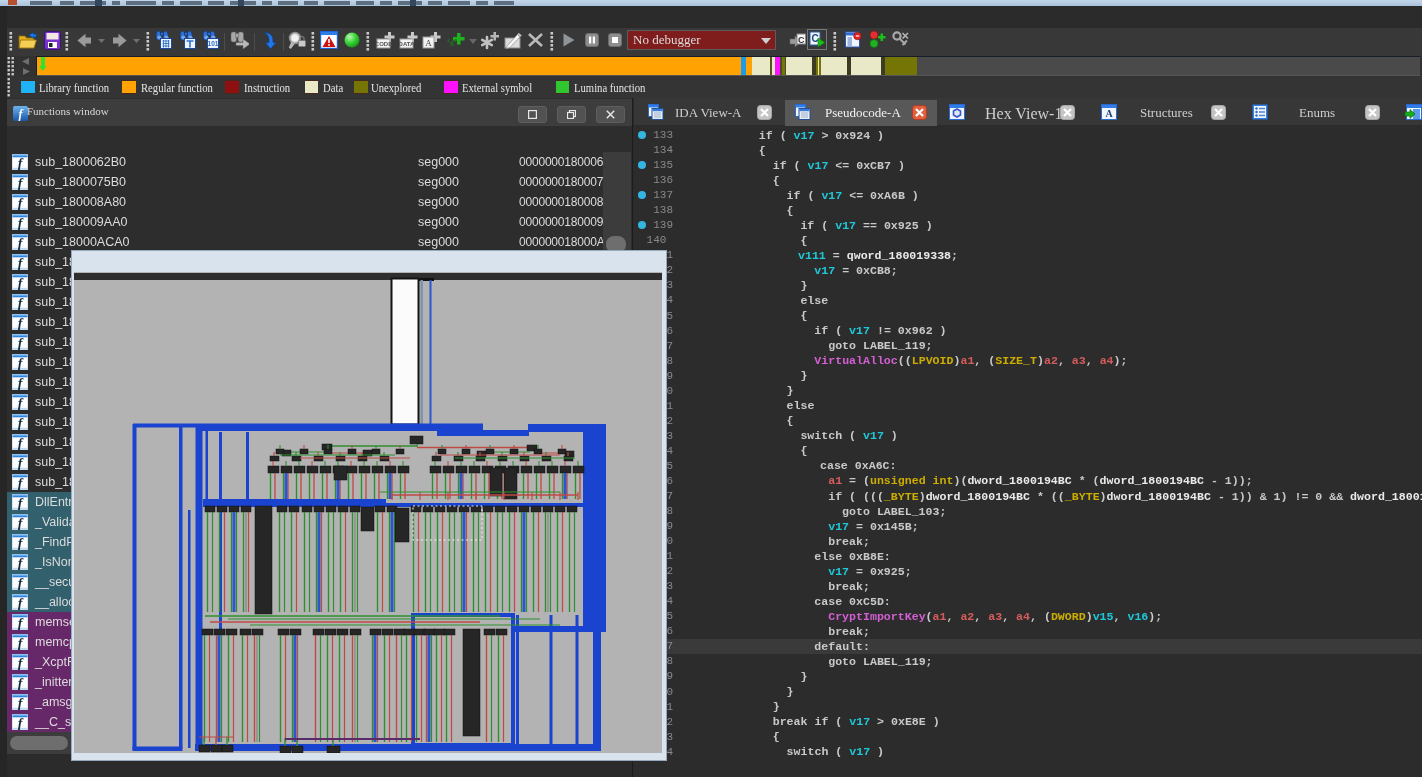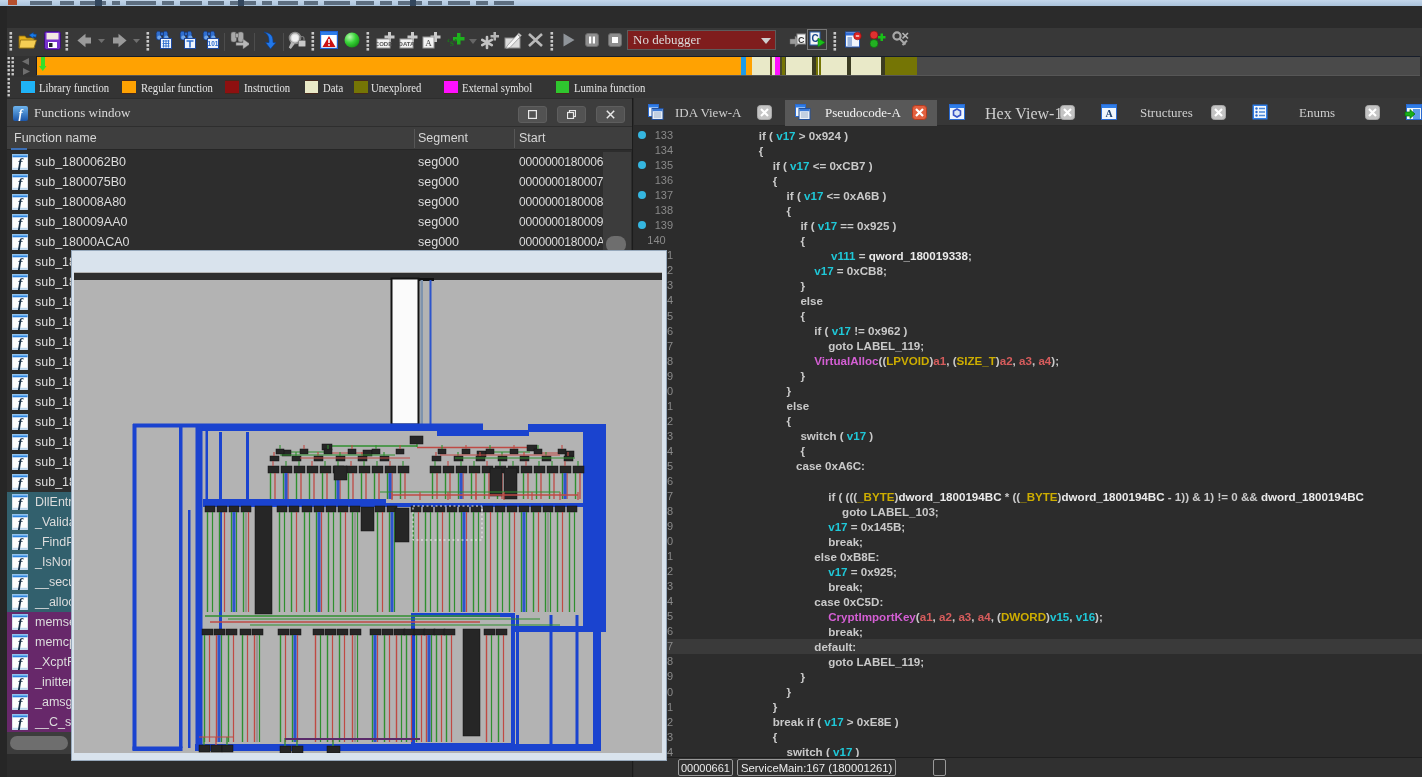--- a/index.html
+++ b/index.html
@@ -1,19 +1,19 @@
 <!DOCTYPE html>
 <html><head><meta charset="utf-8"><style>
 *{margin:0;padding:0;box-sizing:border-box}
 html,body{width:1422px;height:777px;overflow:hidden;background:#2b2b2b;
  font-family:"Liberation Sans",sans-serif;}
 .abs{position:absolute}
 #app{position:relative;width:1422px;height:777px;background:#2b2b2b;overflow:hidden}
 .ser{font-family:"Liberation Serif",serif}
-.mono{font-family:Liberation Sans, sans-serif}
+.mono{font-family:Liberation Mono, monospace}
 .legt{white-space:nowrap;transform-origin:0 0;transform:scaleX(0.82);font-size:13px}
 .menu-i{transform-origin:0 50%;transform:scaleX(0.9);font-size:14px;color:#e6e8ea;white-space:nowrap}
 
 .ck{color:#c9c9c9}.cv{color:#1fc8d8}.cg{color:#eaeaea}.cfn{color:#d45fd4}.ct{color:#cdad00}.ca{color:#d65c5c}
 </style></head>
 <body>
 <div id="app">
 <div class="abs" style="left:0;top:0;width:1422px;height:6px;background:linear-gradient(#c3d6ea,#a9c2da)">
 <div class="abs" style="left:8px;top:0;width:9px;height:5px;background:#b5502e"></div>
 <div class="abs" style="left:30px;top:1px;width:22px;height:4px;background:#5d6e80"></div>
@@ -346,42 +346,34 @@
 <svg class="abs" style="left:13px;top:7px" width="15" height="15" viewBox="0 0 15 15">
 <defs>
             <linearGradient id="fw" x1="0" y1="0" x2="0" y2="1">
               <stop offset="0" stop-color="#6db4ee"></stop>
               <stop offset="1" stop-color="#1b55a8"></stop>
             </linearGradient>
           </defs>
 <rect x="0" y="0" width="15" height="15" rx="2" fill="url(#fw)"></rect>
 <text x="7.5" y="12" font-size="12" font-family="Liberation Serif" font-style="italic" font-weight="bold" fill="#fff" text-anchor="middle">f</text>
 </svg>
-<div class="abs ser" style="left:34px;top:6px;font-size:13px;color:#dadada">Functions window</div>
+<div class="abs ser" style="left:27px;top:6px;font-size:11px;color:#dadada">Functions window</div>
 <div class="abs" style="left:518px;top:7px;width:29px;height:17px;background:#525252;border-radius:3px;border:1px solid #5e5e5e"></div>
 <div class="abs" style="left:557px;top:7px;width:29px;height:17px;background:#525252;border-radius:3px;border:1px solid #5e5e5e"></div>
 <div class="abs" style="left:596px;top:7px;width:29px;height:17px;background:#525252;border-radius:3px;border:1px solid #5e5e5e"></div>
 <svg class="abs" style="left:528px;top:11px" width="9" height="9">
           <rect x="0.5" y="0.5" width="8" height="8" fill="none" stroke="#e8e8e8" stroke-width="1.4"></rect>
         </svg>
 <svg class="abs" style="left:567px;top:11px" width="9" height="9">
           <rect x="2.5" y="0.5" width="6" height="6" fill="none" stroke="#e8e8e8" stroke-width="1.2"></rect>
           <rect x="0.5" y="2.5" width="6" height="6" fill="#525252" stroke="#e8e8e8" stroke-width="1.2"></rect>
         </svg>
 <svg class="abs" style="left:606px;top:11px" width="9" height="9">
           <path d="M0.8 0.8 L8.2 8.2 M8.2 0.8 L0.8 8.2" stroke="#e8e8e8" stroke-width="1.5"></path>
         </svg>
-</div>
-<div class="abs" style="left:0;top:29px;width:633px;height:23px;background:#3e3e3e;border-bottom:1px solid #262626;color:#d6d6d6;font-size:12.5px">
-<div class="abs" style="left:14px;top:4px">Function name</div>
-<div class="abs" style="left:11px;top:21px;width:16px;height:2px;background:#3d6fb4"></div>
-<div class="abs" style="left:418px;top:4px">Segment</div>
-<div class="abs" style="left:519px;top:4px">Start</div>
-<div class="abs" style="left:414px;top:2px;width:1px;height:19px;background:#575757"></div>
-<div class="abs" style="left:514px;top:2px;width:1px;height:19px;background:#575757"></div>
 </div>
 <div class="abs" style="left:0;top:54px;width:603px;height:580px;overflow:hidden">
 <div class="abs" style="left:0;top:0px;width:603px;height:20px;color:#dcdcdc;font-size:12.5px">
 <svg class="abs" style="left:12px;top:2px" width="16" height="16" viewBox="0 0 16 16">
 <rect x="0" y="0" width="16" height="16" fill="#fdfdfd" stroke="#8fa8c2" stroke-width="0.6"></rect>
 <rect x="0.5" y="0.5" width="15" height="2.8" fill="#2f85e0"></rect>
 <rect x="0.5" y="0.5" width="15" height="1" fill="#9acdf5"></rect>
 <rect x="0.5" y="13.8" width="15" height="1.7" fill="#bcd8f0"></rect>
 <text x="8.2" y="13.5" font-size="14" font-family="Liberation Serif" font-style="italic" font-weight="bold" fill="#142c42" text-anchor="middle">f</text>
 </svg>
@@ -816,21 +808,21 @@
 <div class="abs" style="left:6px;top:63.2px;width:33px;text-align:right;color:#8a8a8a;font-weight:normal;font-size:11px">137</div>
 <div class="abs" style="left:152.6px;top:62.7px;white-space:pre"><span class="ck">if ( </span><span class="cv">v17</span><span class="ck"> &lt;= 0xA6B )</span></div>
 <div class="abs" style="left:6px;top:78.2px;width:33px;text-align:right;color:#8a8a8a;font-weight:normal;font-size:11px">138</div>
 <div class="abs" style="left:152.6px;top:77.7px;white-space:pre"><span class="ck">{</span></div>
 <div class="abs" style="left:4px;top:95.2px;width:8px;height:8px;border-radius:50%;background:#35b6e0"></div>
 <div class="abs" style="left:6px;top:93.2px;width:33px;text-align:right;color:#8a8a8a;font-weight:normal;font-size:11px">139</div>
 <div class="abs" style="left:166.4px;top:92.7px;white-space:pre"><span class="ck">if ( </span><span class="cv">v17</span><span class="ck"> == 0x925 )</span></div>
 <div class="abs" style="left:6px;top:108.3px;width:33px;text-align:center;color:#8a8a8a;font-weight:normal;font-size:11px">140</div>
 <div class="abs" style="left:166.4px;top:107.8px;white-space:pre"><span class="ck">{</span></div>
 <div class="abs" style="left:6px;top:123.3px;width:33px;text-align:right;color:#8a8a8a;font-weight:normal;font-size:11px">141</div>
-<div class="abs" style="left:197px;top:122.8px;white-space:pre"><span class="cv">v111</span><span class="ck"> = </span><span class="cg">qword_180019338</span><span class="ck">;</span></div>
+<div class="abs" style="left:164px;top:122.8px;white-space:pre"><span class="cv">v111</span><span class="ck"> = </span><span class="cg">qword_180019338</span><span class="ck">;</span></div>
 <div class="abs" style="left:6px;top:138.4px;width:33px;text-align:right;color:#8a8a8a;font-weight:normal;font-size:11px">142</div>
 <div class="abs" style="left:180.3px;top:137.9px;white-space:pre"><span class="cv">v17</span><span class="ck"> = 0xCB8;</span></div>
 <div class="abs" style="left:6px;top:153.4px;width:33px;text-align:right;color:#8a8a8a;font-weight:normal;font-size:11px">143</div>
 <div class="abs" style="left:166.4px;top:152.9px;white-space:pre"><span class="ck">}</span></div>
 <div class="abs" style="left:6px;top:168.4px;width:33px;text-align:right;color:#8a8a8a;font-weight:normal;font-size:11px">144</div>
 <div class="abs" style="left:166.4px;top:167.9px;white-space:pre"><span class="ck">else</span></div>
 <div class="abs" style="left:6px;top:183.5px;width:33px;text-align:right;color:#8a8a8a;font-weight:normal;font-size:11px">145</div>
 <div class="abs" style="left:166.4px;top:183.0px;white-space:pre"><span class="ck">{</span></div>
 <div class="abs" style="left:6px;top:198.5px;width:33px;text-align:right;color:#8a8a8a;font-weight:normal;font-size:11px">146</div>
 <div class="abs" style="left:180.3px;top:198.0px;white-space:pre"><span class="ck">if ( </span><span class="cv">v17</span><span class="ck"> != 0x962 )</span></div>
@@ -844,22 +836,23 @@
 <div class="abs" style="left:152.6px;top:258.2px;white-space:pre"><span class="ck">}</span></div>
 <div class="abs" style="left:6px;top:273.7px;width:33px;text-align:right;color:#8a8a8a;font-weight:normal;font-size:11px">151</div>
 <div class="abs" style="left:152.6px;top:273.2px;white-space:pre"><span class="ck">else</span></div>
 <div class="abs" style="left:6px;top:288.8px;width:33px;text-align:right;color:#8a8a8a;font-weight:normal;font-size:11px">152</div>
 <div class="abs" style="left:152.6px;top:288.3px;white-space:pre"><span class="ck">{</span></div>
 <div class="abs" style="left:6px;top:303.8px;width:33px;text-align:right;color:#8a8a8a;font-weight:normal;font-size:11px">153</div>
 <div class="abs" style="left:166.4px;top:303.3px;white-space:pre"><span class="ck">switch ( </span><span class="cv">v17</span><span class="ck"> )</span></div>
 <div class="abs" style="left:6px;top:318.8px;width:33px;text-align:right;color:#8a8a8a;font-weight:normal;font-size:11px">154</div>
 <div class="abs" style="left:166.4px;top:318.3px;white-space:pre"><span class="ck">{</span></div>
 <div class="abs" style="left:6px;top:333.9px;width:33px;text-align:right;color:#8a8a8a;font-weight:normal;font-size:11px">155</div>
-<div class="abs" style="left:162px;top:333.4px;white-space:pre"><span class="ck">case 0xA6C:</span></div>
+<div class="abs" style="left:186px;top:333.4px;white-space:pre"><span class="ck">case 0xA6C:</span></div>
 <div class="abs" style="left:6px;top:348.9px;width:33px;text-align:right;color:#8a8a8a;font-weight:normal;font-size:11px">156</div>
+<div class="abs" style="left:194.2px;top:348.4px;white-space:pre"><span class="ca">a1</span><span class="ck"> = (</span><span class="ct">unsigned int</span><span class="ck">)(</span><span class="cg">dword_1800194BC</span><span class="ck"> * (</span><span class="cg">dword_1800194BC</span><span class="ck"> - 1));</span></div>
 <div class="abs" style="left:6px;top:364.0px;width:33px;text-align:right;color:#8a8a8a;font-weight:normal;font-size:11px">157</div>
 <div class="abs" style="left:194.2px;top:363.5px;white-space:pre"><span class="ck">if ( (((</span><span class="ct">_BYTE</span><span class="ck">)</span><span class="cg">dword_1800194BC</span><span class="ck"> * ((</span><span class="ct">_BYTE</span><span class="ck">)</span><span class="cg">dword_1800194BC</span><span class="ck"> - 1)) &amp; 1) != 0 &amp;&amp; </span><span class="cg">dword_1800194BC</span></div>
 <div class="abs" style="left:6px;top:379.0px;width:33px;text-align:right;color:#8a8a8a;font-weight:normal;font-size:11px">158</div>
 <div class="abs" style="left:208.1px;top:378.5px;white-space:pre"><span class="ck">goto LABEL_103;</span></div>
 <div class="abs" style="left:6px;top:394.0px;width:33px;text-align:right;color:#8a8a8a;font-weight:normal;font-size:11px">159</div>
 <div class="abs" style="left:194.2px;top:393.5px;white-space:pre"><span class="cv">v17</span><span class="ck"> = 0x145B;</span></div>
 <div class="abs" style="left:6px;top:409.1px;width:33px;text-align:right;color:#8a8a8a;font-weight:normal;font-size:11px">160</div>
 <div class="abs" style="left:194.2px;top:408.6px;white-space:pre"><span class="ck">break;</span></div>
 <div class="abs" style="left:6px;top:424.1px;width:33px;text-align:right;color:#8a8a8a;font-weight:normal;font-size:11px">161</div>
 <div class="abs" style="left:180.3px;top:423.6px;white-space:pre"><span class="ck">else 0xB8E:</span></div>
@@ -882,25 +875,20 @@
 <div class="abs" style="left:6px;top:559.5px;width:33px;text-align:right;color:#8a8a8a;font-weight:normal;font-size:11px">170</div>
 <div class="abs" style="left:152.6px;top:559.0px;white-space:pre"><span class="ck">}</span></div>
 <div class="abs" style="left:6px;top:574.5px;width:33px;text-align:right;color:#8a8a8a;font-weight:normal;font-size:11px">171</div>
 <div class="abs" style="left:138.7px;top:574.0px;white-space:pre"><span class="ck">}</span></div>
 <div class="abs" style="left:6px;top:589.6px;width:33px;text-align:right;color:#8a8a8a;font-weight:normal;font-size:11px">172</div>
 <div class="abs" style="left:138.7px;top:589.1px;white-space:pre"><span class="ck">break if ( </span><span class="cv">v17</span><span class="ck"> &gt; 0xE8E )</span></div>
 <div class="abs" style="left:6px;top:604.6px;width:33px;text-align:right;color:#8a8a8a;font-weight:normal;font-size:11px">173</div>
 <div class="abs" style="left:138.7px;top:604.1px;white-space:pre"><span class="ck">{</span></div>
 <div class="abs" style="left:6px;top:619.6px;width:33px;text-align:right;color:#8a8a8a;font-weight:normal;font-size:11px">174</div>
 <div class="abs" style="left:152.6px;top:619.1px;white-space:pre"><span class="ck">switch ( </span><span class="cv">v17</span><span class="ck"> )</span></div>
-</div>
-<div class="abs mono" style="left:634px;top:757px;width:788px;height:20px;background:#303030;border-top:1px solid #1f1f1f;font-size:11.5px;color:#ececec">
-<div class="abs" style="left:44px;top:1px;height:17px;border:1px solid #9a9a9a;border-radius:2px;padding:1.5px 2px 0;font-size:11px">00000661</div>
-<div class="abs" style="left:103px;top:1px;height:17px;border:1px solid #9a9a9a;border-radius:2px;padding:1.5px 3px 0;font-size:11.3px">ServiceMain:167 (180001261)</div>
-<div class="abs" style="left:299px;top:1px;width:13px;height:17px;border:1px solid #9a9a9a;border-radius:2px"></div>
 </div>
 <div class="abs" style="left:71px;top:250px;width:596px;height:511px;background:#d9e3ed;box-shadow:inset 0 0 0 1px #97a9bc">
 <svg class="abs" style="left:3px;top:22px" width="588" height="481" viewBox="74 272 588 481">
         <rect x="74" y="272" width="588" height="481" fill="#b3b3b3"></rect>
         <rect x="74" y="273" width="588" height="7" fill="#2e2e2e"></rect>
         <rect x="419" y="278" width="15" height="3" fill="#111"></rect>
         <rect x="420.5" y="280" width="2.5" height="145" fill="#7e93ad"></rect>
         <rect x="429.5" y="280" width="2" height="145" fill="#2d55cc"></rect>
         <rect x="391.5" y="278.5" width="27" height="146" fill="#fbfbfb" stroke="#141414" stroke-width="2"></rect>
         <rect x="133" y="423.5" width="63" height="4" fill="#1a43cf"></rect>

